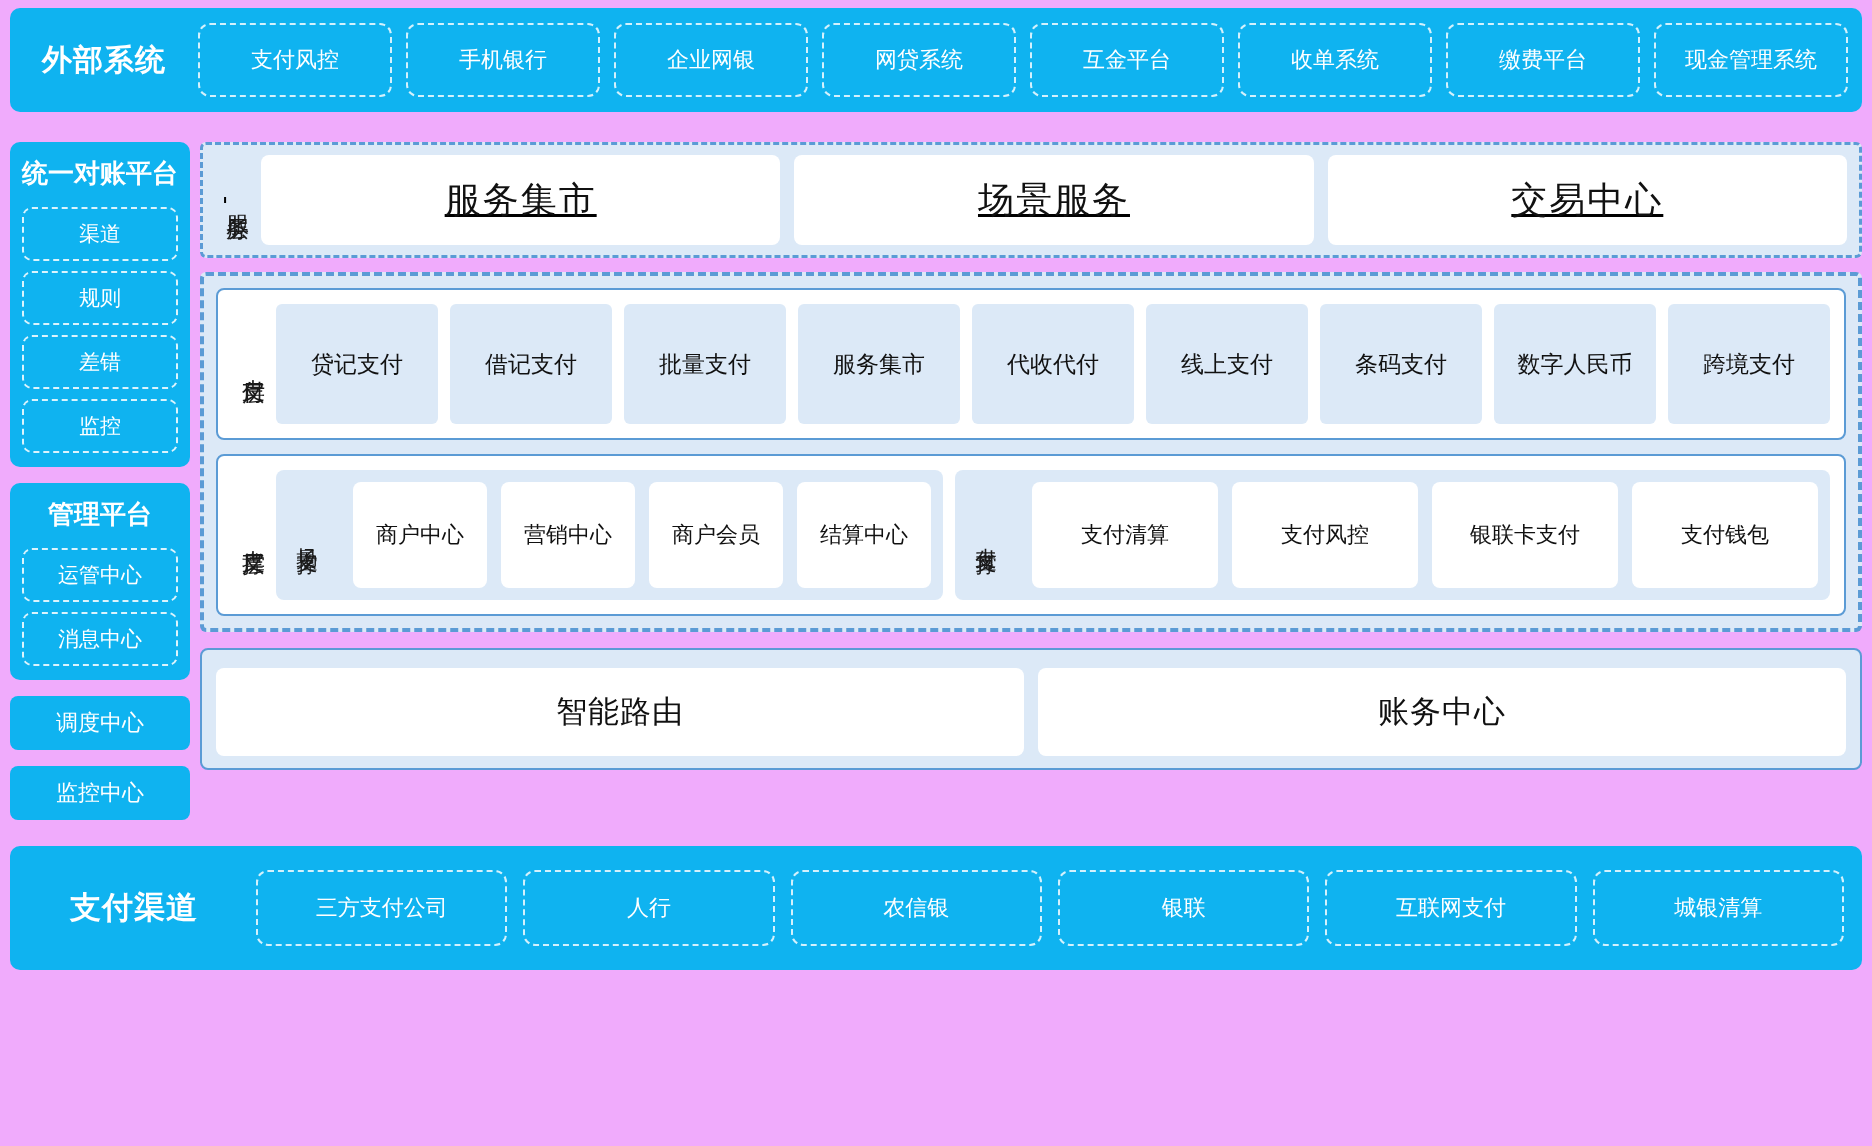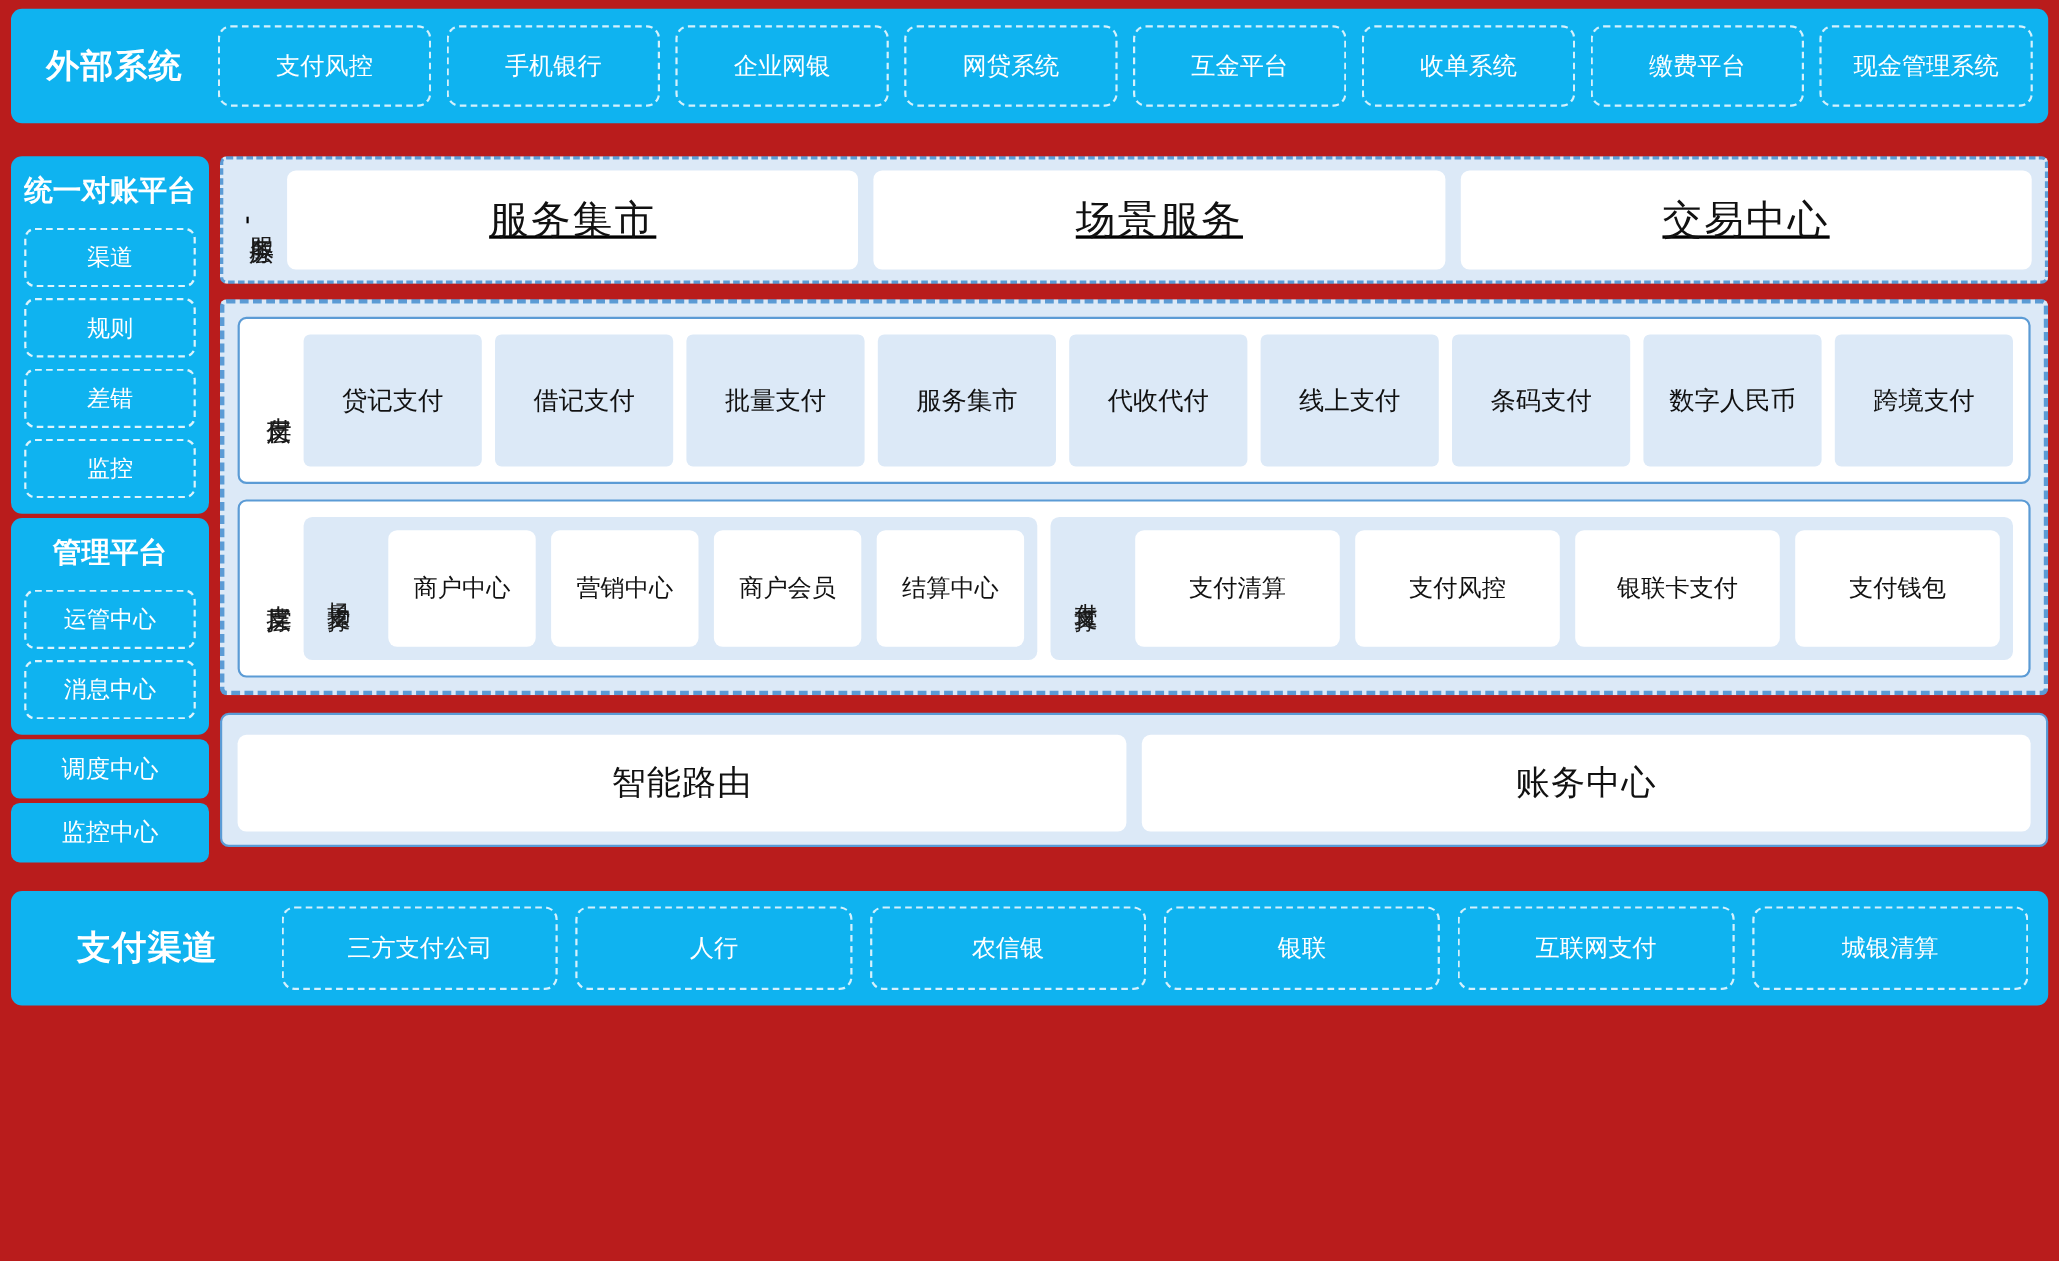--- a/index.html
+++ b/index.html
@@ -7,21 +7,21 @@
     width: 1872px; height: 1146px;
     background: #ffffff;
     font-family: "Liberation Sans", "DejaVu Sans", sans-serif;
     overflow: hidden;
   }
 
   .page {
     position: relative;
     width: 1872px;
     height: 1146px;
-    background: #b91c1c;
+    background: #f0abfc;
     padding: 8px 10px 20px 10px;
   }
 
   
   .band {
     background: #0FB3F0;
     border-radius: 10px;
     display: flex;
     align-items: center;
     width: 100%;
@@ -63,21 +63,21 @@
     align-items: flex-start;
     gap: 10px;
     width: 100%;
   }
 
   
   .rail {
     flex: 0 0 178px;
     display: flex;
     flex-direction: column;
-    gap: 4px;
+    gap: 16px;
   }
   .rail-card {
     background: #0FB3F0;
     border-radius: 10px;
     padding: 10px 12px 14px 12px;
     display: flex;
     flex-direction: column;
     gap: 10px;
   }
   .rail-card-title {
@@ -256,21 +256,21 @@
     display: flex;
     align-items: center;
     justify-content: center;
     font-size: 31px;
     color: #111;
     letter-spacing: 1px;
   }
 
   
   #channel-band {
-    height: 104px;
+    height: 124px;
     padding: 0 18px;
     gap: 16px;
     margin-top: 26px;
   }
   #channel-band .band-title { width: 212px; font-size: 31px; }
   #channel-band .chip { height: 76px; }
 </style>
 </head>
 <body>
 

